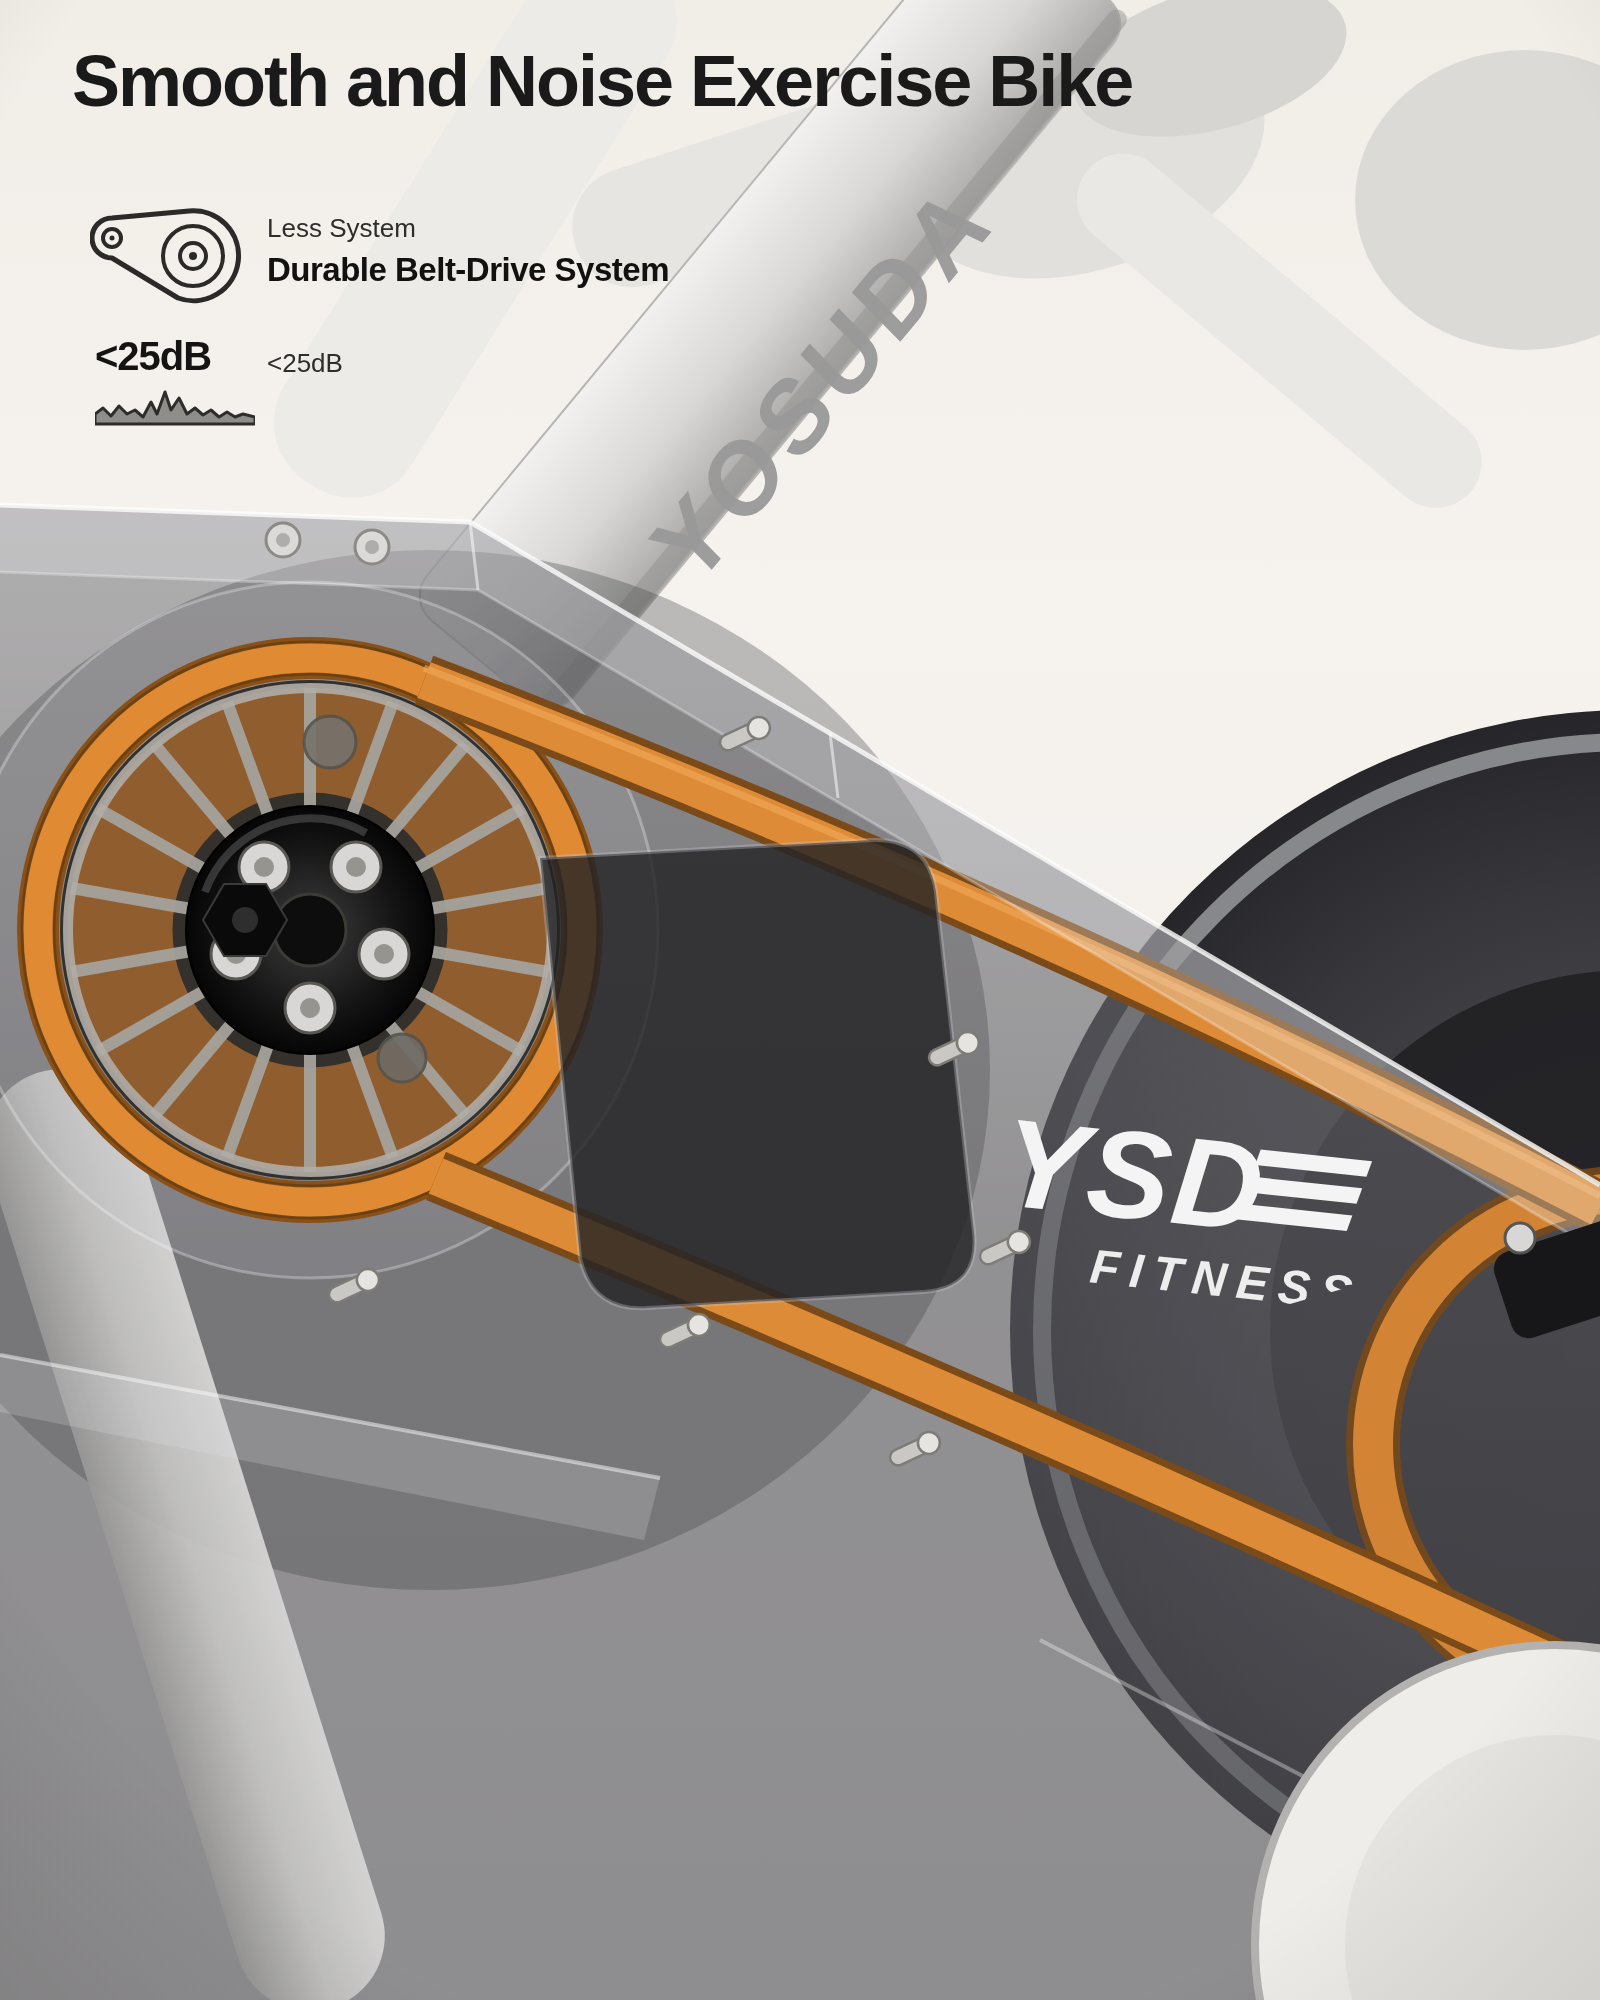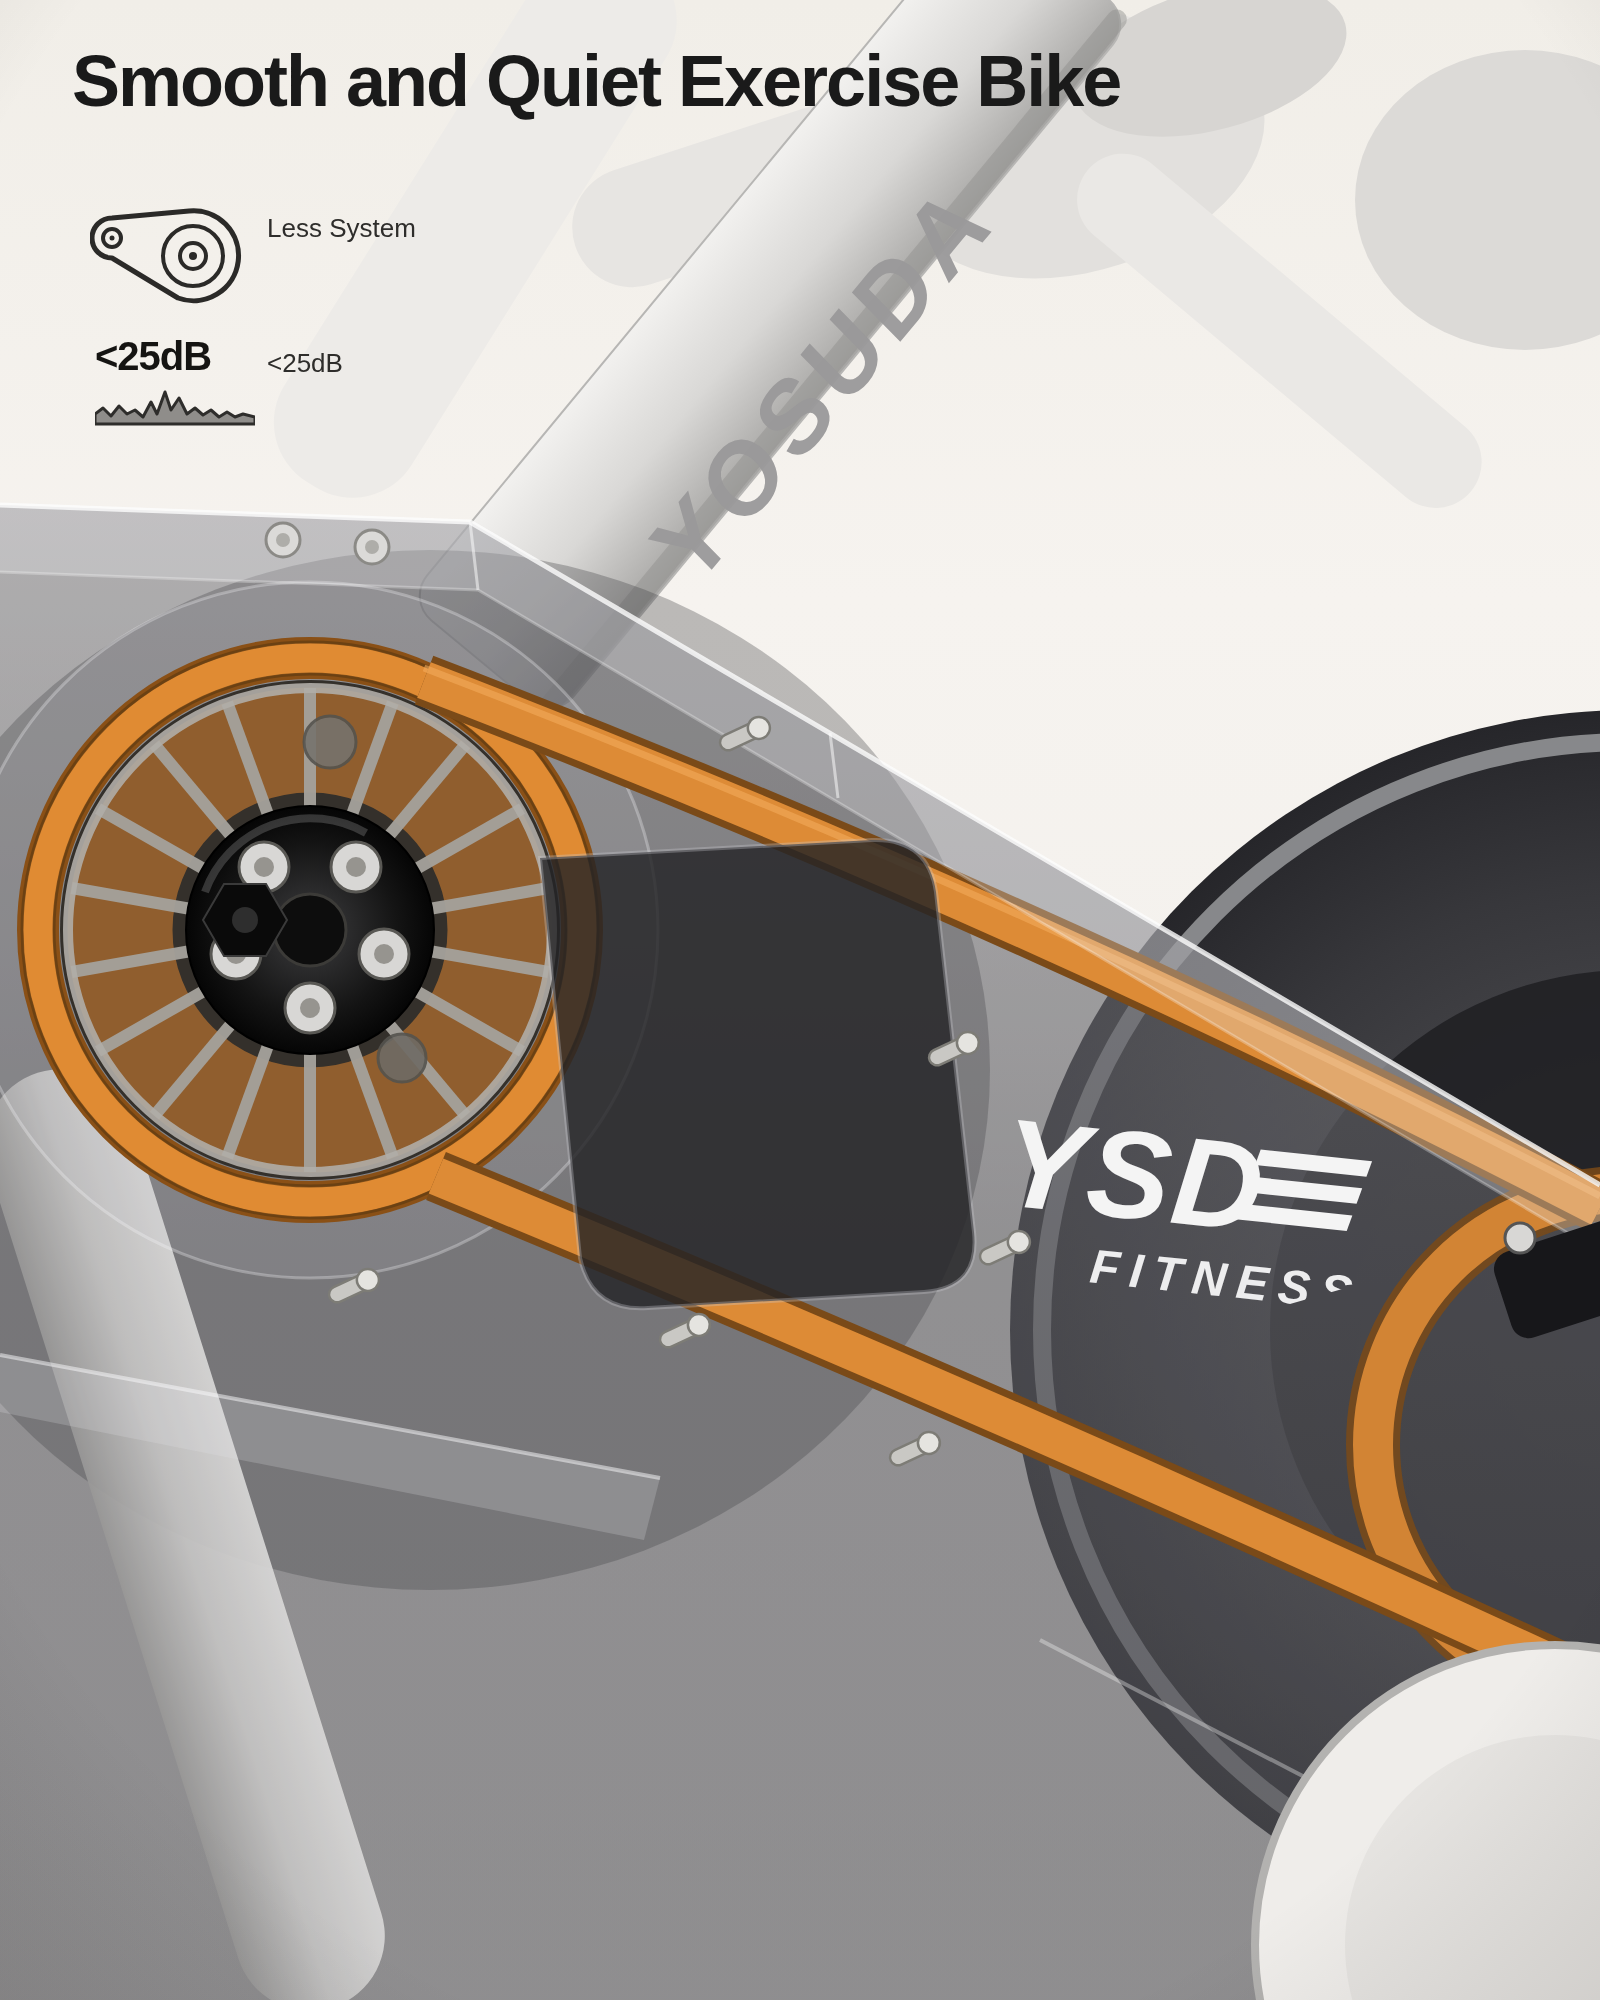--- a/index.html
+++ b/index.html
@@ -196,34 +196,35 @@
     </g>
 
     <g>
       <circle cx="1555" cy="1945" r="300" fill="#efedea" stroke="#b3b2b0" stroke-width="8"></circle>
       <circle cx="1555" cy="1945" r="210" fill="#e6e4e1"></circle>
     </g>
 
     <rect x="0" y="0" width="1600" height="2000" fill="url(#vig)"></rect>
   </svg>
 
-  <h1 class="overlay page-title" style="margin:0;position:absolute;">Smooth and Quiet Exercise Bike</h1>
+  <h1 class="overlay page-title" style="margin:0;position:absolute;">Smooth and Noise Exercise Bike</h1>
 
   <div class="feature" style="left:90px;top:208px;">
     <svg width="152" height="96" viewBox="0 0 152 96" aria-hidden="true">
       <path d="M 22,10 A 20 20 0 0 0 22,50 L 88,90 A 45 45 0 1 0 99,3 Z" fill="none" stroke="#2b2a28" stroke-width="5" stroke-linejoin="round"></path>
       <circle cx="103" cy="48" r="30" fill="none" stroke="#2b2a28" stroke-width="4"></circle>
       <circle cx="103" cy="48" r="13" fill="none" stroke="#2b2a28" stroke-width="4"></circle>
       <circle cx="103" cy="48" r="4" fill="#2b2a28"></circle>
       <circle cx="22" cy="30" r="9" fill="none" stroke="#2b2a28" stroke-width="4"></circle>
       <circle cx="22" cy="30" r="2.5" fill="#2b2a28"></circle>
     </svg>
   </div>
   <div class="feature" style="left:267px;top:213px;">
     <div class="label">Less System</div>
+    <div class="headline">Durable Belt-Drive System</div>
   </div>
 
   <div class="feature" style="left:95px;top:336px;width:170px;">
     <div class="icon-caption">&lt;25dB</div>
     <svg width="160" height="44" viewBox="0 0 160 44" style="margin-top:8px;" aria-hidden="true">
       <path d="M0,40 L0,30 L8,24 L16,32 L24,22 L32,30 L40,26 L48,33 L56,18 L62,30 L70,8 L76,26 L84,14 L92,30 L100,24 L108,31 L116,26 L124,33 L132,28 L140,33 L148,30 L160,33 L160,40 Z" fill="#8f8d8a" stroke="#2e2d2b" stroke-width="3" stroke-linejoin="round"></path>
     </svg>
   </div>
   <div class="feature" style="left:267px;top:348px;">
     <div class="label">&lt;25dB</div>

